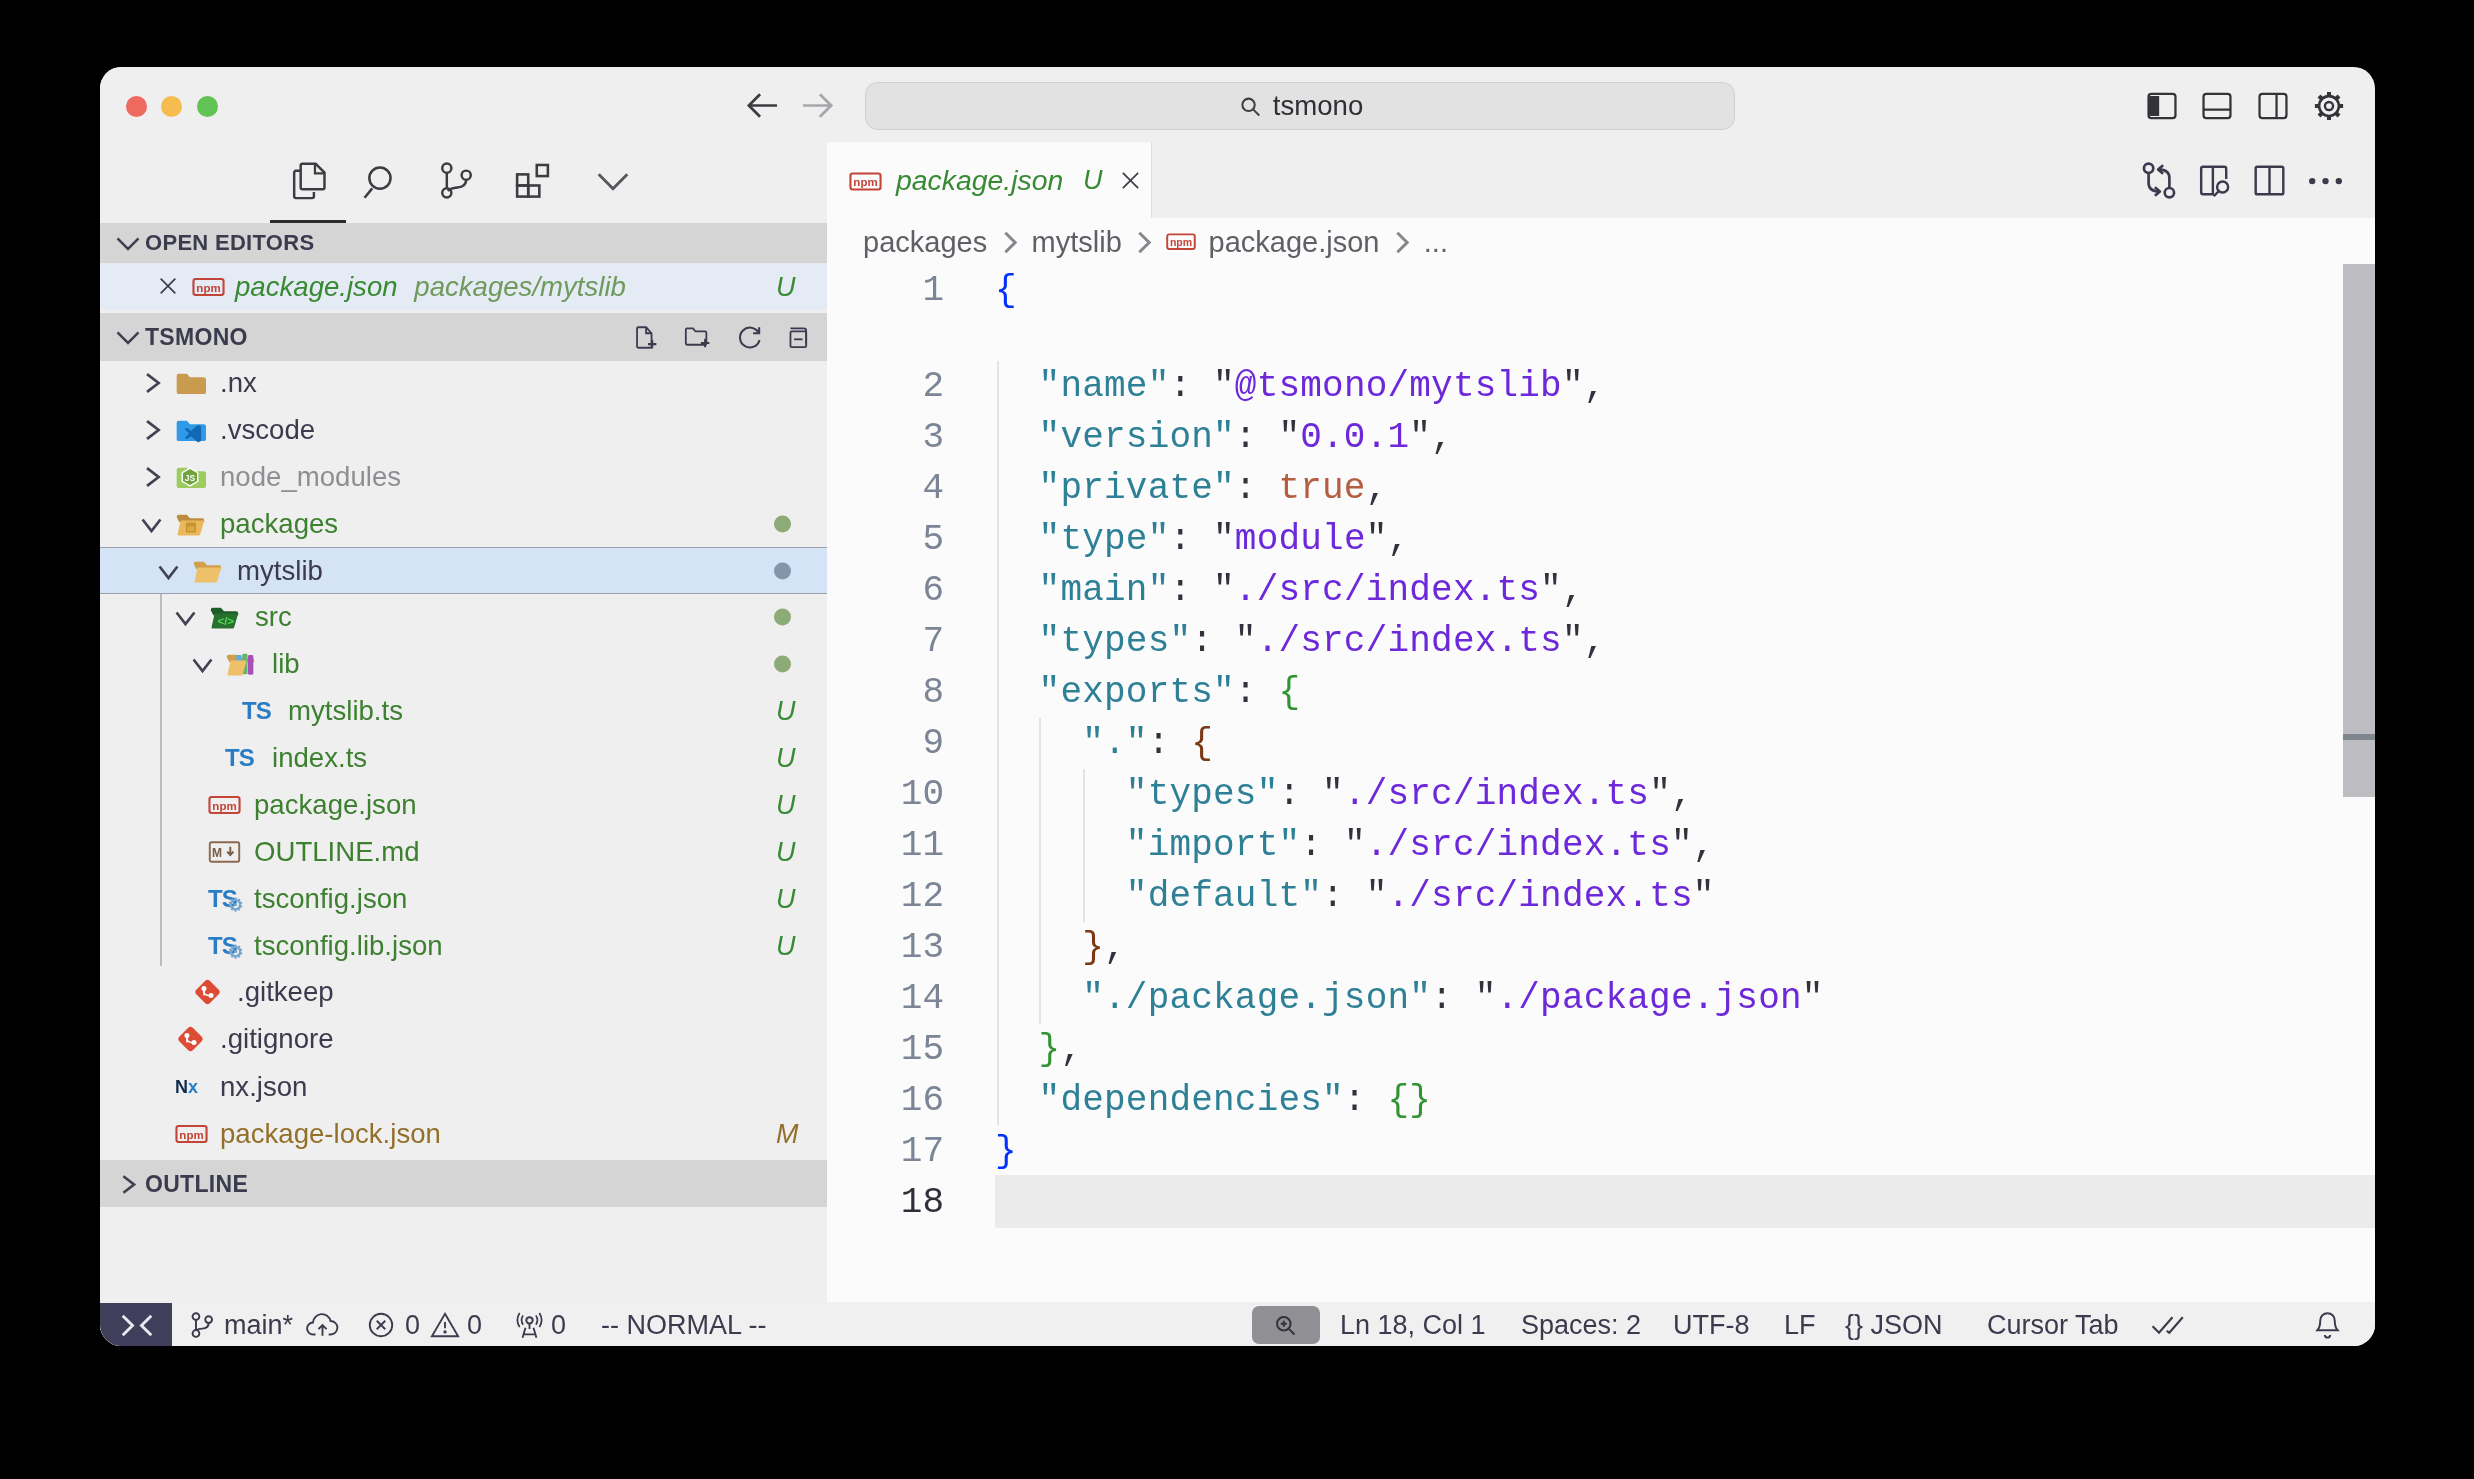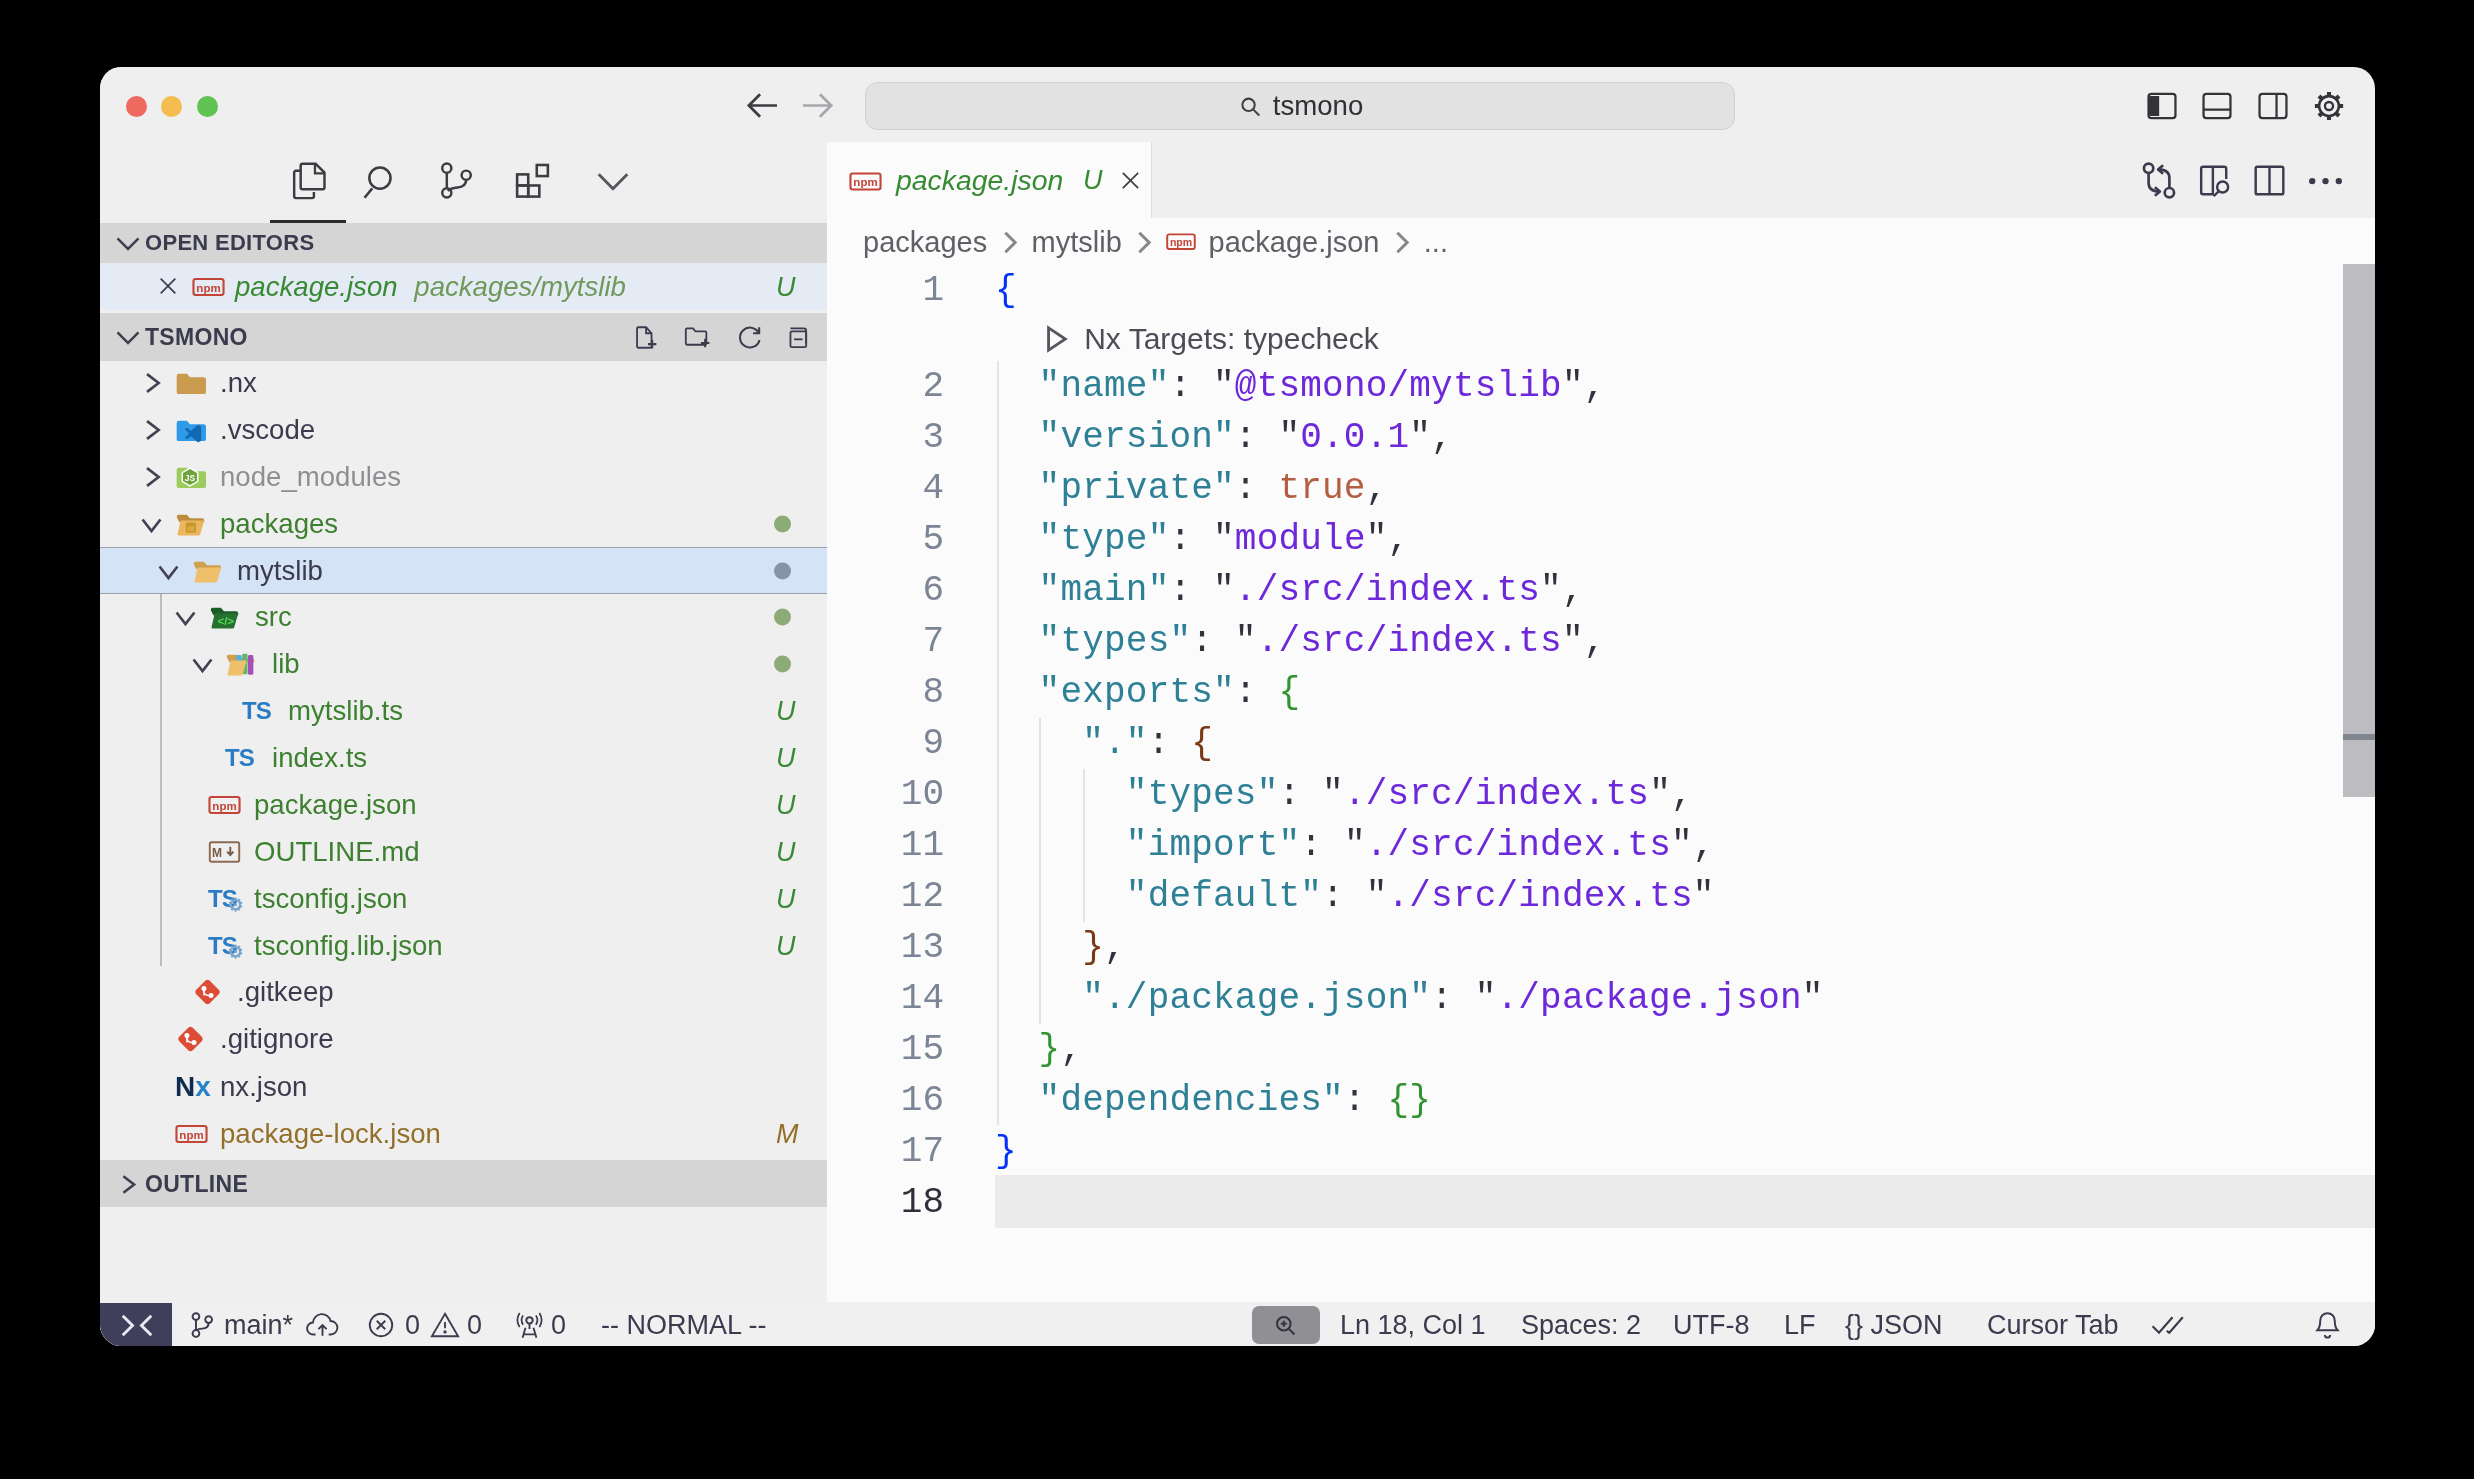--- a/index.html
+++ b/index.html
@@ -315,21 +315,21 @@
               <circle cx="13.5" cy="13.5" r="2" fill="#fff"></circle>
               <circle cx="21.5" cy="21.5" r="2" fill="#fff"></circle>
               <path d="M13.5 15.5 v6 q0 0 0 0" fill="none"></path>
               <path d="M13.5 16 q0 5 5.5 5.5" fill="none"></path>
             </g>
           </svg>
         <span class="lbl" style="left:120px;">.gitignore</span>
       </div>
 
       <div class="row" style="top:996px;">
-        <span class="icon" style="left:75px; font-weight:bold; font-size:28px; color:#0f2c4e;">N<span style="color:#2582c6;">x</span></span>
+        <span class="icon" style="left:75px; font-weight:bold; font-size:18px; color:#0f2c4e;">N<span style="color:#2582c6;">x</span></span>
         <span class="lbl" style="left:120px;">nx.json</span>
       </div>
 
       <div class="row" style="top:1043px;">
         <svg class="icon" style="left:75px;font-size:31px" width="33" height="23" viewBox="0 0 37 26">
             <rect x="1.5" y="4" width="34" height="18" rx="2.5" fill="none" stroke="#c24538" stroke-width="2.4"></rect>
             <text x="18.5" y="18.5" font-size="13" fill="#c24538" text-anchor="middle" font-family="Liberation Sans" font-weight="bold">npm</text>
           </svg>
         <span class="lbl" style="left:120px; color:#93702a;">package-lock.json</span>
         <span class="mark" style="color:#93702a; font-weight:normal;">M</span>
@@ -421,26 +421,20 @@
     <div class="lnum" style="top:500px; line-height:51px; color:#7c8595; left:26px;">9</div>
     <div class="lnum" style="top:551px; line-height:51px; color:#7c8595; left:26px;">10</div>
     <div class="lnum" style="top:602px; line-height:51px; color:#7c8595; left:26px;">11</div>
     <div class="lnum" style="top:653px; line-height:51px; color:#7c8595; left:26px;">12</div>
     <div class="lnum" style="top:704px; line-height:51px; color:#7c8595; left:26px;">13</div>
     <div class="lnum" style="top:755px; line-height:51px; color:#7c8595; left:26px;">14</div>
     <div class="lnum" style="top:806px; line-height:51px; color:#7c8595; left:26px;">15</div>
     <div class="lnum" style="top:857px; line-height:51px; color:#7c8595; left:26px;">16</div>
     <div class="lnum" style="top:908px; line-height:51px; color:#7c8595; left:26px;">17</div>
     <div class="lnum" style="top:959px; line-height:51px; color:#2f2f3a; left:26px;">18</div>
-    <div class="abs" style="left:216px; top:95px; height:51px; display:flex; align-items:center; gap:14.2px; color:#4c4c55; font-size:30px;">
-        <svg width="27" height="30" viewBox="0 0 15 17" fill="none" stroke="#54575c" stroke-width="1.6">
-          <path d="M3 2.2 L12.5 8.5 L3 14.8 Z"></path>
-        </svg>
-        <span>Nx Targets: typecheck</span>
-      </div>
     <div class="codeline" style="left:168px; top:47px; line-height:51px;"><span class="bblue">{</span></div>
     <div class="codeline" style="left:168px; top:143px; line-height:51px;">  <span class="tealc">"name"</span>: <span class="punc">"</span><span class="purp">@tsmono/mytslib</span><span class="punc">"</span>,</div>
     <div class="codeline" style="left:168px; top:194px; line-height:51px;">  <span class="tealc">"version"</span>: <span class="punc">"</span><span class="purp">0.0.1</span><span class="punc">"</span>,</div>
     <div class="codeline" style="left:168px; top:245px; line-height:51px;">  <span class="tealc">"private"</span>: <span class="rust">true</span>,</div>
     <div class="codeline" style="left:168px; top:296px; line-height:51px;">  <span class="tealc">"type"</span>: <span class="punc">"</span><span class="purp">module</span><span class="punc">"</span>,</div>
     <div class="codeline" style="left:168px; top:347px; line-height:51px;">  <span class="tealc">"main"</span>: <span class="punc">"</span><span class="purp">./src/index.ts</span><span class="punc">"</span>,</div>
     <div class="codeline" style="left:168px; top:398px; line-height:51px;">  <span class="tealc">"types"</span>: <span class="punc">"</span><span class="purp">./src/index.ts</span><span class="punc">"</span>,</div>
     <div class="codeline" style="left:168px; top:449px; line-height:51px;">  <span class="tealc">"exports"</span>: <span class="bgreen">{</span></div>
     <div class="codeline" style="left:168px; top:500px; line-height:51px;">    <span class="tealc">"."</span>: <span class="bbrown">{</span></div>
     <div class="codeline" style="left:168px; top:551px; line-height:51px;">      <span class="tealc">"types"</span>: <span class="punc">"</span><span class="purp">./src/index.ts</span><span class="punc">"</span>,</div>

